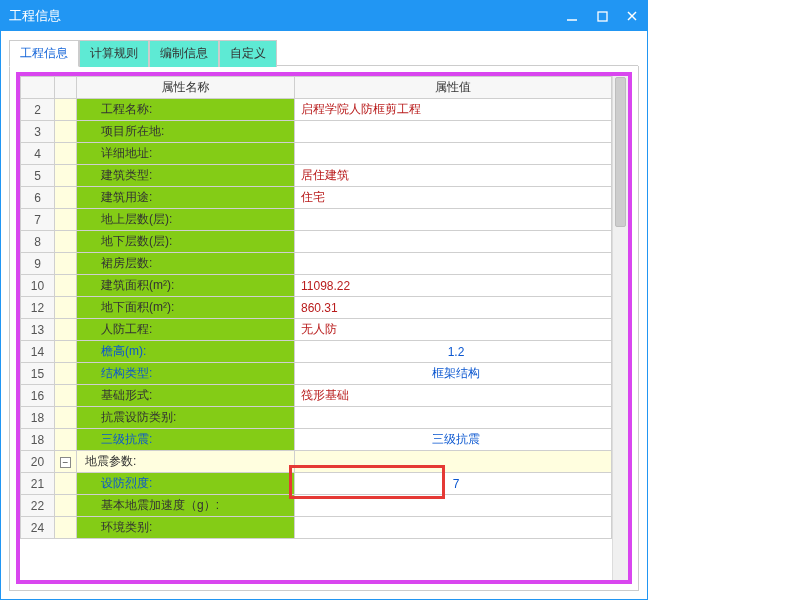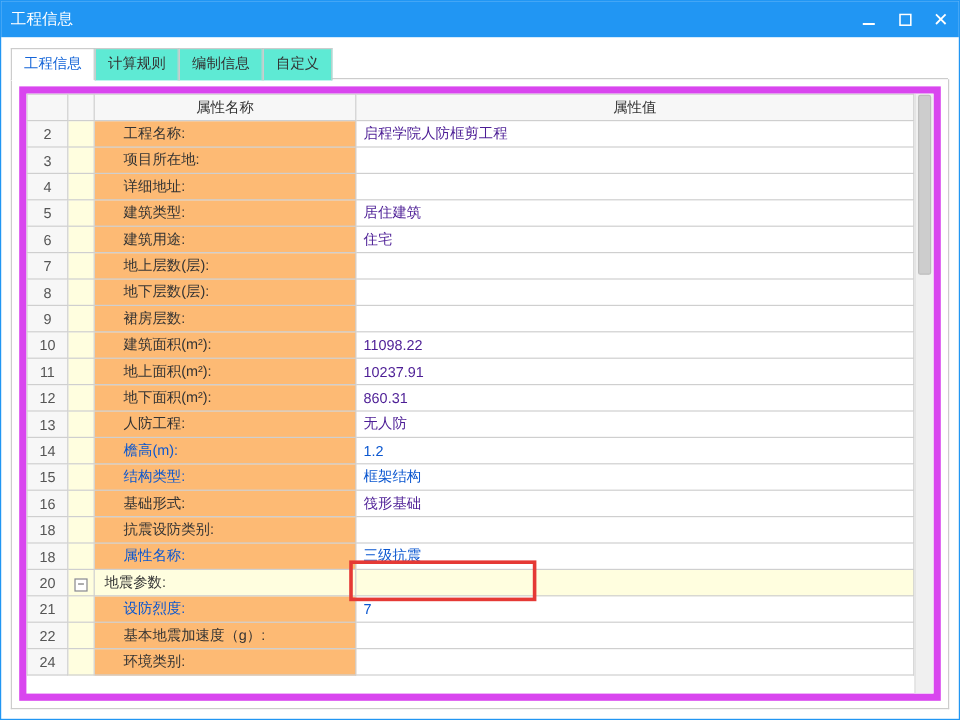--- a/index.html
+++ b/index.html
@@ -1,41 +1,41 @@
 <!DOCTYPE html>
 <html><head>
 <meta charset="utf-8">
 <style>
   * { box-sizing: border-box; margin: 0; padding: 0; }
   body { font-family: "Microsoft YaHei", "SimSun", Arial, sans-serif; font-size: 12px; background: #fff; overflow: hidden; }
-  .window { width: 800px; height: 600px; border: 1px solid #2196F3; display: flex; flex-direction: column; }
+  .window { width: 648px; height: 600px; border: 1px solid #2196F3; display: flex; flex-direction: column; }
   .titlebar { background: #2196F3; color: #fff; height: 30px; display: flex; align-items: center; padding: 0 8px; }
   .titlebar .title { flex: 1; font-size: 13px; }
   .titlebar .win-btns { display: flex; gap: 16px; align-items: center; }
   .win-btn { width: 14px; height: 14px; display: inline-flex; align-items: center; justify-content: center; cursor: pointer; color: #fff; font-size: 13px; line-height: 1; }
   .content { flex: 1; padding: 8px; display: flex; flex-direction: column; }
   .tabs-wrap { border: 1px solid #ccc; flex: 1; display: flex; flex-direction: column; position: relative; }
   .tabs { display: flex; position: relative; top: 1px; z-index: 2; }
   .tab { padding: 4px 10px; border: 1px solid #ccc; border-bottom: none; background: #eee; margin-right: 0; cursor: pointer; font-size: 12px; color: #333; }
   .tab.active { background: #fff; color: #1565d8; border-bottom: 1px solid #fff; }
   .tab:not(.active) { background: #5eead4; }
   .tabpane { flex: 1; border-top: 1px solid #ccc; margin-top: -1px; padding: 6px; background: #fff; overflow: hidden; display: flex; }
-  .grid-outer { flex: 1; border: 6px solid #d946ef; display: flex; overflow: hidden; }
+  .grid-outer { flex: 1; border: 4px solid #d946ef; display: flex; overflow: hidden; }
   .grid-scroll { flex: 1; overflow: hidden; position: relative; }
   .scrollbar { width: 16px; background: #f0f0f0; border-left: 1px solid #dcdcdc; position: relative; }
   .scrollbar-thumb { position: absolute; top: 1px; left: 2px; right: 2px; height: 150px; background: #cdcdcd; border-radius: 2px; border:1px solid #bdbdbd; }
   table { border-collapse: collapse; width: 100%; table-layout: fixed; }
   th, td { border: 1px solid #cfcfcf; height: 22px; vertical-align: middle; font-size: 12px; }
   th { background: #f7f7f7; font-weight: normal; text-align: center; color: #333; }
   .col-lineno { width: 34px; text-align: center; background: #f7f7f7; color: #555; }
   .col-tree { width: 22px; text-align: center; background: #f7f7f7; padding:0; }
-  .col-name { background: #fdba74; padding-left: 8px; color: #333; }
+  .col-name { background: #84cc16; padding-left: 8px; color: #333; }
   .col-name.indent1 { padding-left: 24px; }
-  .col-value { padding-left: 6px; color: #4c1d95; background:#fff; }
-  .col-value.blue { color: #0b57d0; }
+  .col-value { padding-left: 6px; color: #b91c1c; background:#fff; }
+  .col-value.blue { color: #0b57d0; text-align: center; }
   .col-name.blue-text { color: #0b57d0; }
   .group-row .col-name { font-weight: normal; background:#FFFEDF; }
   .expander { display:inline-block; width:11px; height:11px; border:1px solid #888; line-height:9px; font-size:10px; text-align:center; color:#444; background:#fff; cursor:pointer; }
   .highlight-box { position: absolute; border: 3px solid #e53935; pointer-events: none; }
   th.col-name-h { width: 218px; }
 </style>
 </head>
 <body>
 
 <div class="window">
@@ -131,26 +131,20 @@
                       <td class="col-name indent1">裙房层数:</td>
                       <td class="col-value"></td>
                     </tr>
                     <tr>
                       <td class="col-lineno">10</td>
                       <td class="col-tree" style="background: rgb(255, 254, 223);"></td>
                       <td class="col-name indent1">建筑面积(m²):</td>
                       <td class="col-value">11098.22</td>
                     </tr>
                     <tr>
-                      <td class="col-lineno">11</td>
-                      <td class="col-tree" style="background: rgb(255, 254, 223);"></td>
-                      <td class="col-name indent1">地上面积(m²):</td>
-                      <td class="col-value">10237.91</td>
-                    </tr>
-                    <tr>
                       <td class="col-lineno">12</td>
                       <td class="col-tree" style="background: rgb(255, 254, 223);"></td>
                       <td class="col-name indent1">地下面积(m²):</td>
                       <td class="col-value">860.31</td>
                     </tr>
                     <tr>
                       <td class="col-lineno">13</td>
                       <td class="col-tree" style="background: rgb(255, 254, 223);"></td>
                       <td class="col-name indent1">人防工程:</td>
                       <td class="col-value">无人防</td>
@@ -175,21 +169,21 @@
                     </tr>
                     <tr>
                       <td class="col-lineno">18</td>
                       <td class="col-tree" style="background: rgb(255, 254, 223);"></td>
                       <td class="col-name indent1">抗震设防类别:</td>
                       <td class="col-value"></td>
                     </tr>
                     <tr>
                       <td class="col-lineno">18</td>
                       <td class="col-tree" style="background: rgb(255, 254, 223);"></td>
-                      <td class="col-name indent1 blue-text">属性名称:</td>
+                      <td class="col-name indent1 blue-text">三级抗震:</td>
                       <td class="col-value blue">三级抗震</td>
                     </tr>
                     <tr class="group-row">
                       <td class="col-lineno">20</td>
                       <td class="col-tree" style="background: rgb(255, 254, 223);"><span class="expander">−</span></td>
                       <td class="col-name">地震参数:</td>
                       <td class="col-value" style="background: rgb(255, 254, 223);"></td>
                     </tr>
                     <tr>
                       <td class="col-lineno">21</td>

